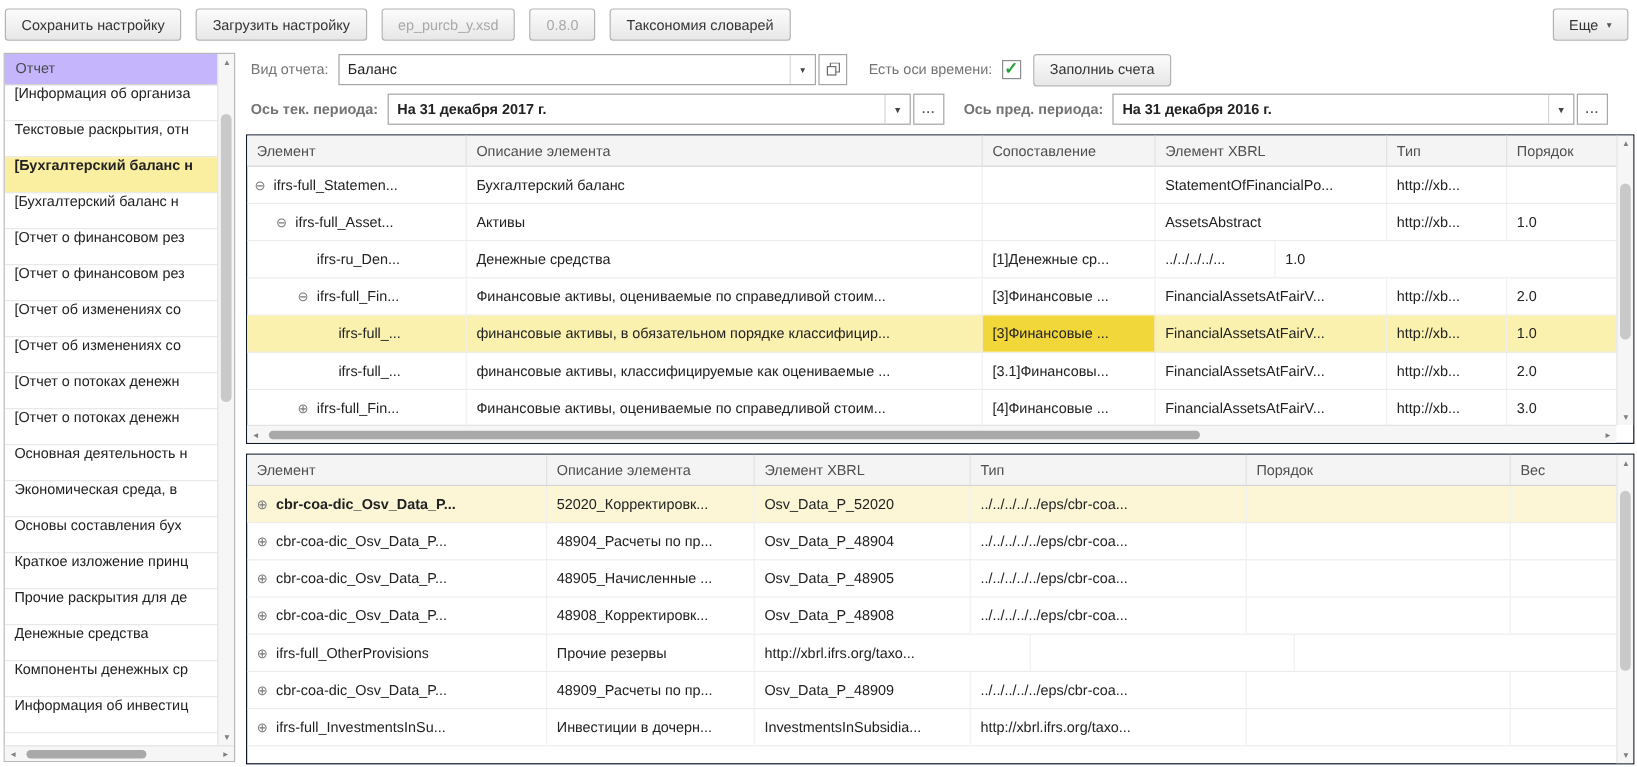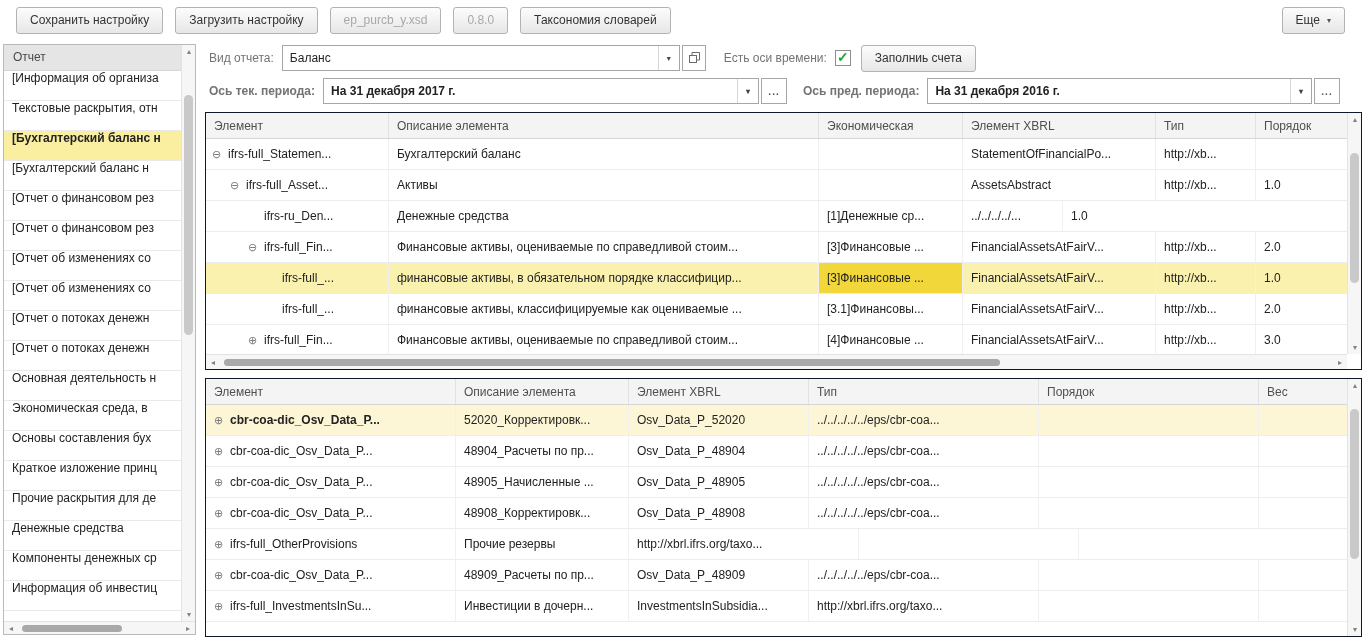--- a/index.html
+++ b/index.html
@@ -4,36 +4,36 @@
 <style>
   * { box-sizing: border-box; }
   html,body { margin:0; padding:0; }
   body {
     width:1364px; height:639px; position:relative; overflow:hidden;
     background:#ffffff; color:#222;
     font-family:"Liberation Sans", sans-serif; font-size:12px;
   }
 
   
-  .toolbar { position:absolute; left:0; top:0; right:0; height:40px; padding:6px 16px; display:flex; align-items:center; }
+  .toolbar { position:absolute; left:0; top:0; right:0; height:40px; padding:6px 4px; display:flex; align-items:flex-end; }
   .btn {
     display:inline-flex; align-items:center; justify-content:center;
     height:27px; padding:0 13px; margin-right:12px;
     border:1px solid #b3b3b3; border-radius:3px;
     background:linear-gradient(#fcfcfc,#e7e7e7); color:#333; white-space:nowrap;
   }
   .btn.disabled { color:#a8a8a8; }
   .btn .chev { font-size:8px; color:#555; margin-left:7px; }
   .tb-spacer { flex:1; }
 
   
   .sidebar { position:absolute; left:3px; top:44px; width:193px; height:591px;
     border:1px solid #b9b9b9; background:#fff; }
   .sb-header { height:26px; line-height:25px; padding-left:9px; color:#4a4a4a;
-    background:#e5e5e5; border-bottom:1px solid #d6d6d6; }
+    background:#c4b5fd; border-bottom:1px solid #d6d6d6; }
   .sb-items { position:absolute; left:0; top:26px; right:14px; bottom:13px; overflow:hidden; }
   .sb-item { height:30px; display:flex; align-items:flex-start; padding-left:8px;
     border-bottom:1px solid #e9e9e9; white-space:nowrap; overflow:hidden; }
   .sb-item.sel { background:#faefa0; font-weight:bold; }
 
   
   .vscroll { position:absolute; top:0; right:0; width:14px; background:#f6f6f6; border-left:1px solid #e3e3e3; }
   .hscroll { position:absolute; bottom:0; height:13px; background:#f6f6f6; border-top:1px solid #e3e3e3; }
   .s-arr { position:absolute; display:flex; align-items:center; justify-content:center;
     font-size:8px; color:#808080; width:14px; height:13px; }
@@ -208,21 +208,21 @@
       <span class="combo-text">На 31 декабря 2016 г.</span>
       <span class="combo-arrow">▾</span>
     </div>
     <div class="dots-btn">...</div>
   </div>
 
   <div class="tbl upper">
     <div class="thead">
       <div class="th u-c1">Элемент</div>
       <div class="th u-c2">Описание элемента</div>
-      <div class="th u-c3">Экономическая</div>
+      <div class="th u-c3">Сопоставление</div>
       <div class="th u-c4">Элемент XBRL</div>
       <div class="th u-c5">Тип</div>
       <div class="th u-c6">Порядок</div>
     </div>
     <div class="rows" id="upper-rows">
         <div class="trow">
     <div class="td u-c1 cell-element" style="padding-left: 6px;">
       <span class="expander">⊖</span>
       <span class="cell-text">ifrs-full_Statemen...</span>
     </div>

